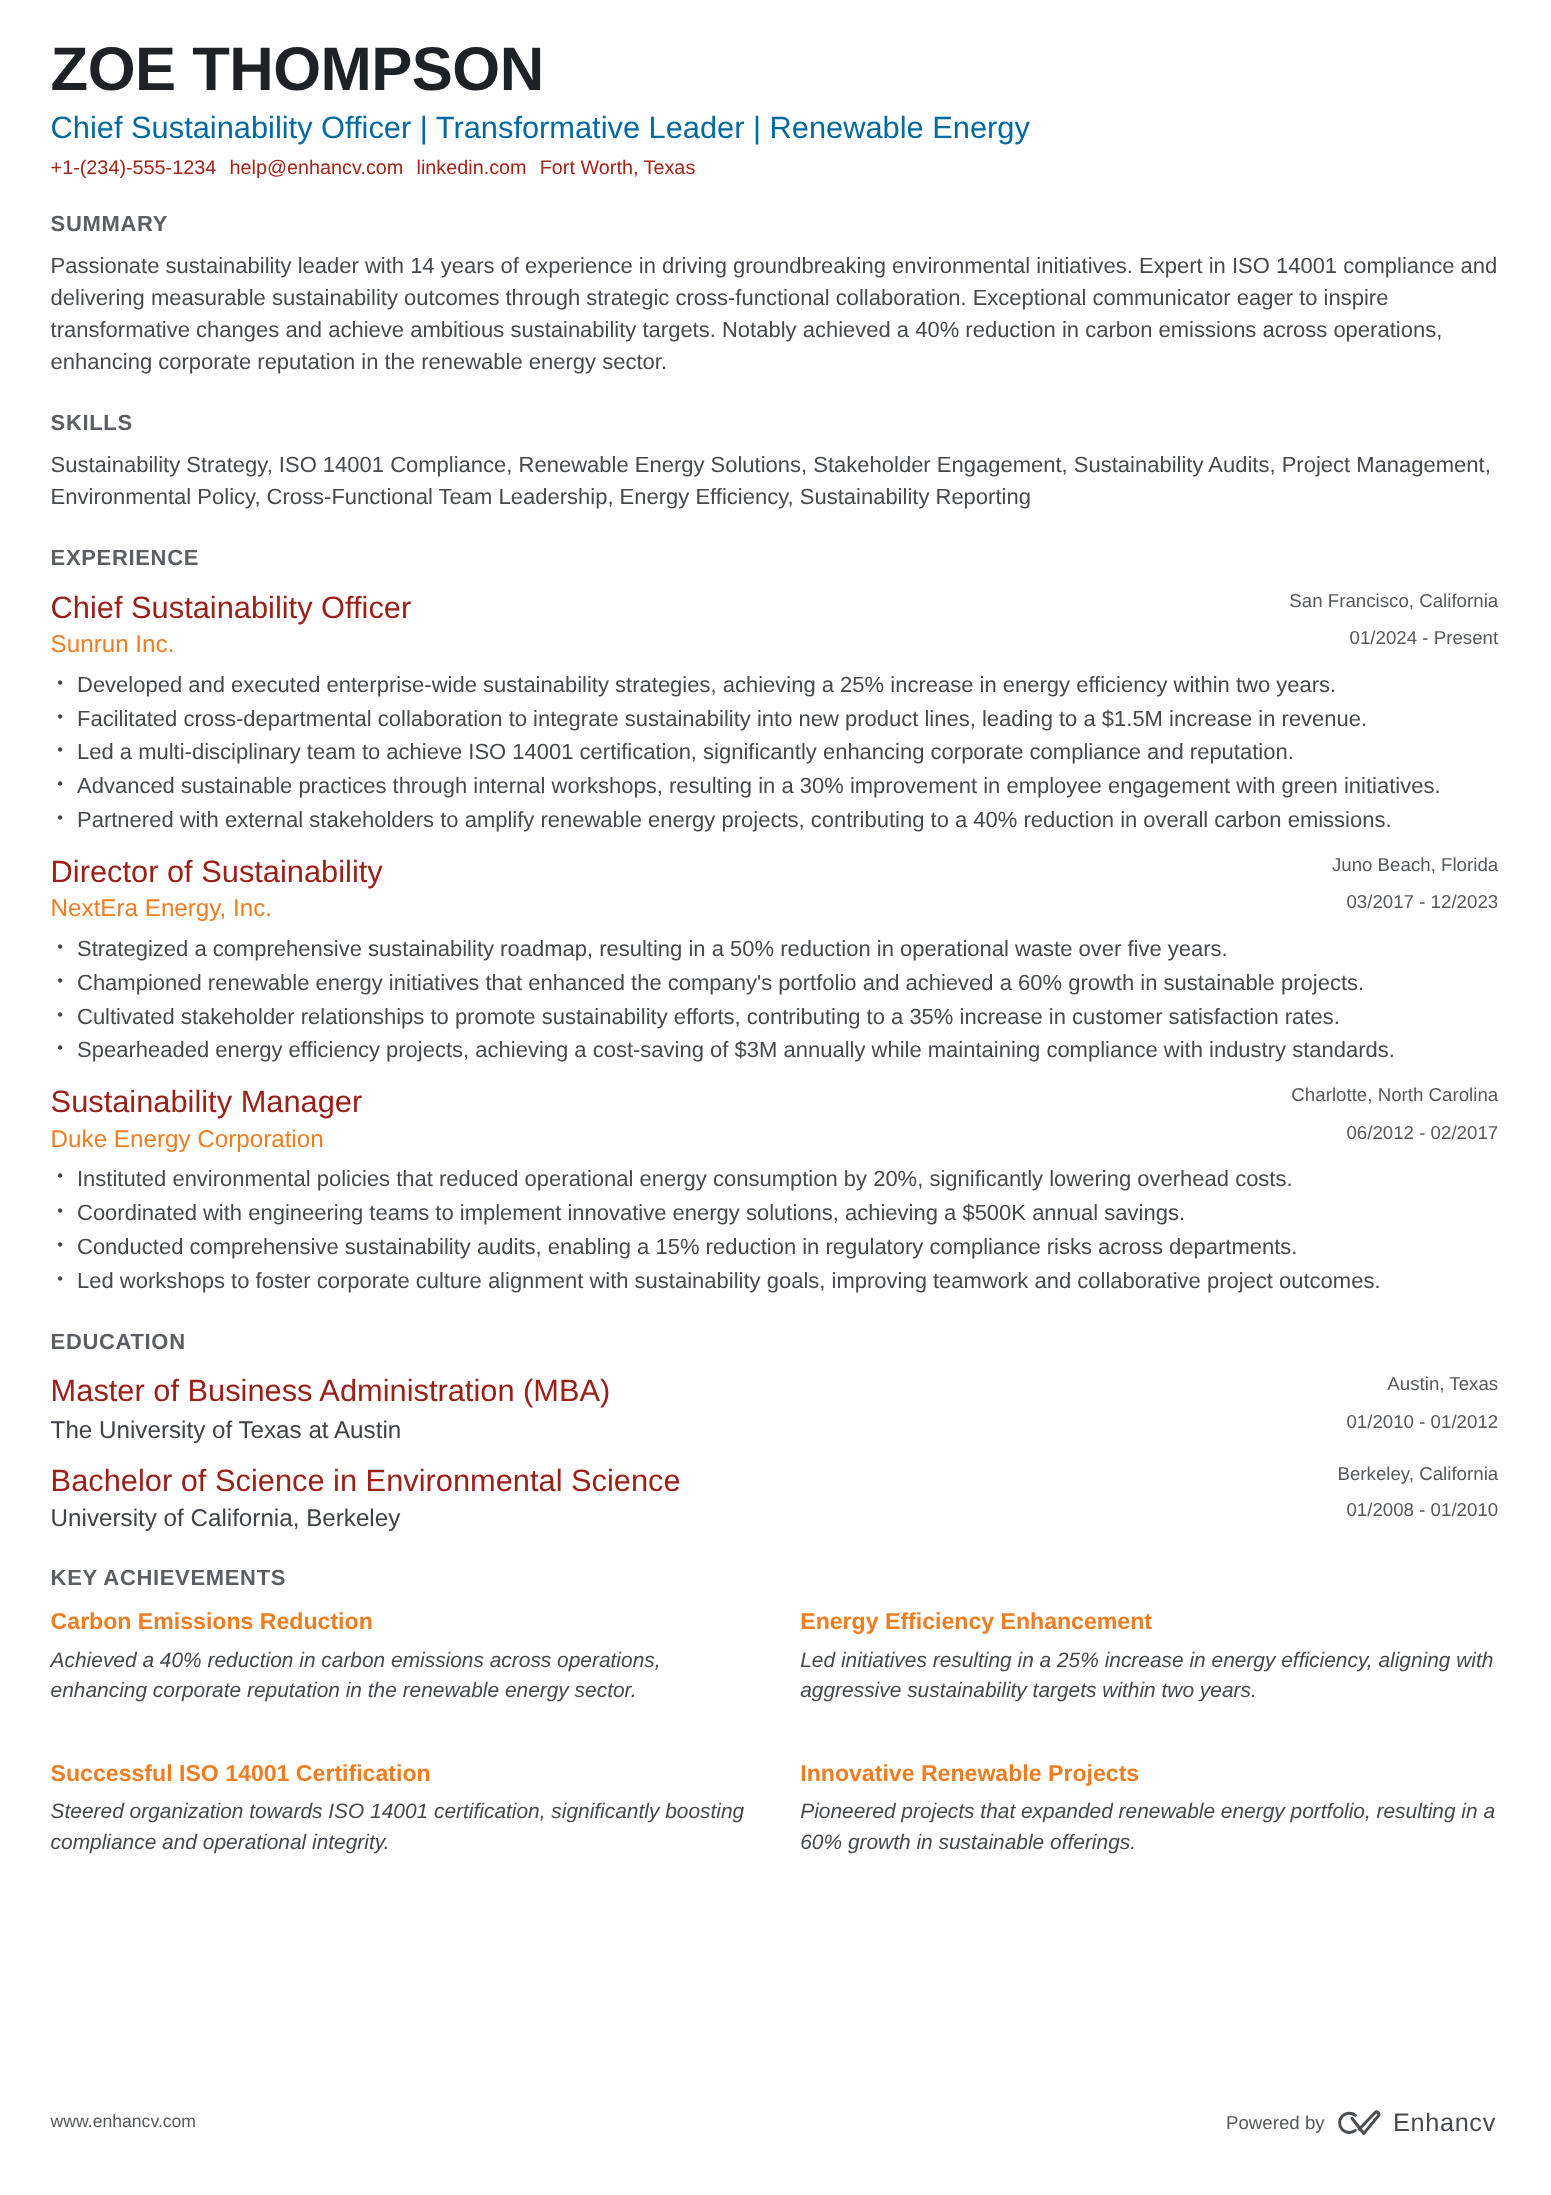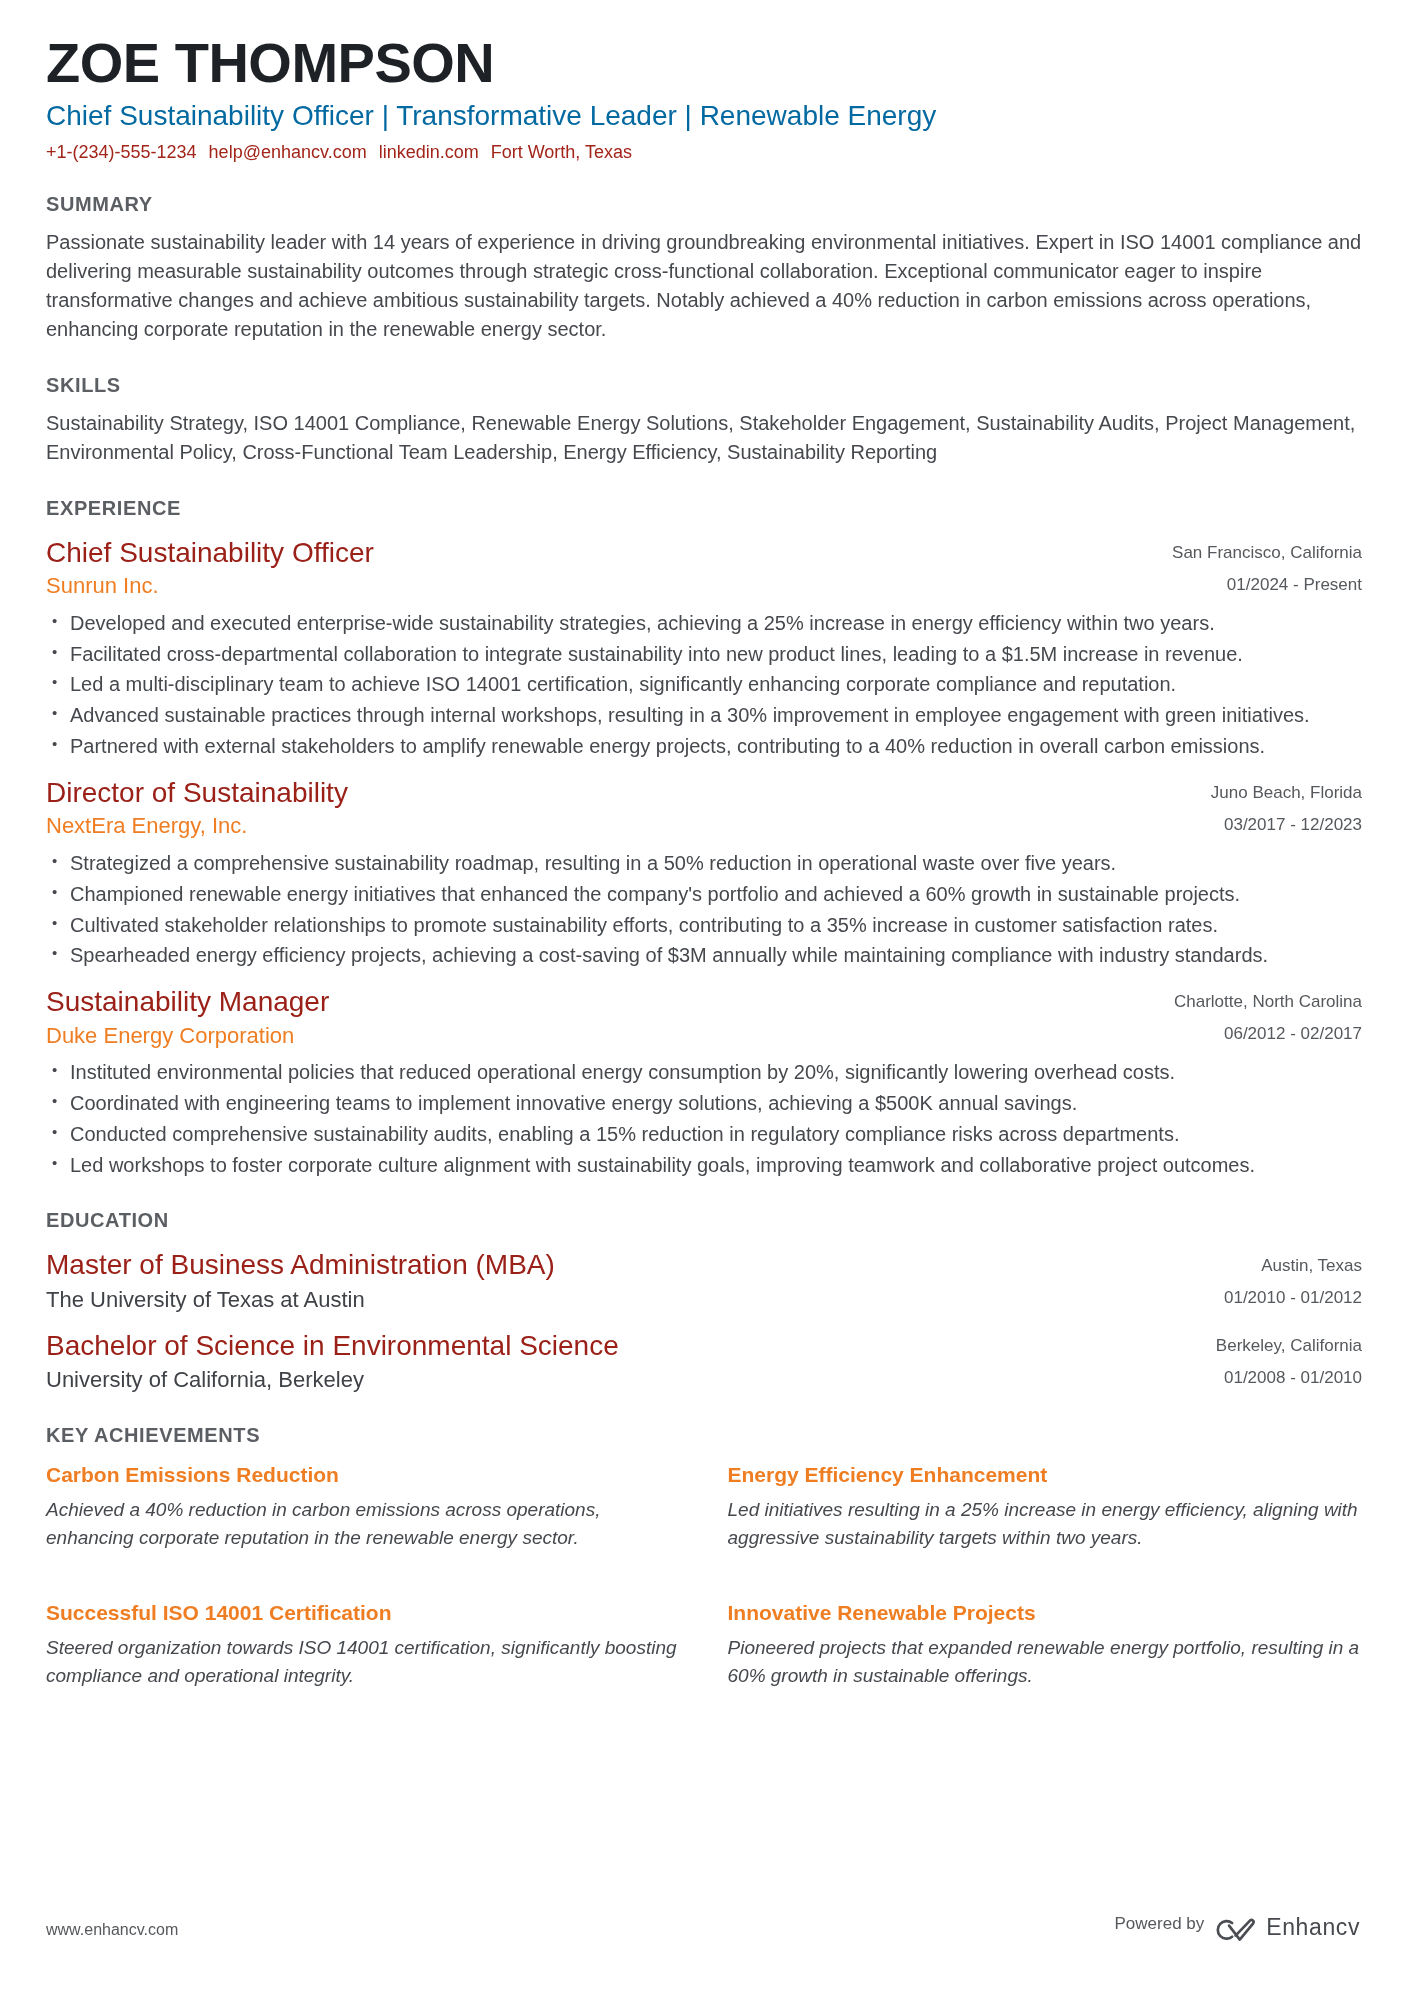--- a/index.html
+++ b/index.html
@@ -15,40 +15,40 @@
   .subtitle{font-size:28px;font-weight:400;color:#0369a1;margin-top:5px;line-height:1.25;}
   .contacts{display:flex;gap:12px;margin-top:9px;font-size:18px;font-weight:500;color:#a3251a;}
   .contacts span{white-space:nowrap;}
 
   
   .section-heading{font-size:20px;font-weight:700;color:#5b5e63;letter-spacing:0.6px;margin-top:29px;line-height:1.25;}
   .body-text{font-size:20px;line-height:1.45;color:#45484d;margin-top:11px;}
 
   
   .entry{margin-top:15px;}
-  .row{display:flex;justify-content:space-between;align-items:center;}
+  .row{display:flex;justify-content:space-between;align-items:flex-start;}
   .entry-title{font-size:28px;font-weight:500;color:#9a2018;line-height:1.2;}
   .company{font-size:22px;font-weight:500;color:#ef7d22;line-height:1.25;margin-top:3px;}
   .school{font-size:22px;font-weight:400;color:#3f4247;line-height:1.25;margin-top:4px;}
   .meta{font-size:17px;color:#55585c;white-space:nowrap;line-height:1.25;}
   ul.bullets{list-style:none;margin:9px 0 0;padding:0;}
   ul.bullets li{
     position:relative;padding-left:24px;font-size:20px;line-height:1.44;color:#45484d;margin-bottom:2px;
   }
   ul.bullets li::before{content:"•";position:absolute;left:6px;top:1px;font-size:15px;color:#45484d;}
 
   
   .ach-grid{display:grid;grid-template-columns:1fr 1fr;column-gap:58px;row-gap:26px;margin-top:13px;gap:47px;}
   .ach-title{font-size:21px;font-weight:700;color:#ef7d22;line-height:1.3;}
   .ach-text{font-size:19px;line-height:1.47;color:#45484d;margin-top:8px;font-style:italic;}
 
   
   .footer{position:absolute;left:46px;right:50px;bottom:50px;display:flex;justify-content:space-between;align-items:center;}
   .footer-site{font-size:16px;color:#55585c;}
-  .powered{display:flex;align-items:flex-start;gap:8px;}
+  .powered{display:flex;align-items:center;gap:8px;}
   .powered-label{font-size:17px;color:#55585c;}
   .brand-text{font-size:23px;color:#46494e;letter-spacing:0.6px;}
   .logo-svg{display:block;}
 </style>
 </head>
 <body>
 
 <div class="page">
 
   <h1 class="name">ZOE THOMPSON</h1>

